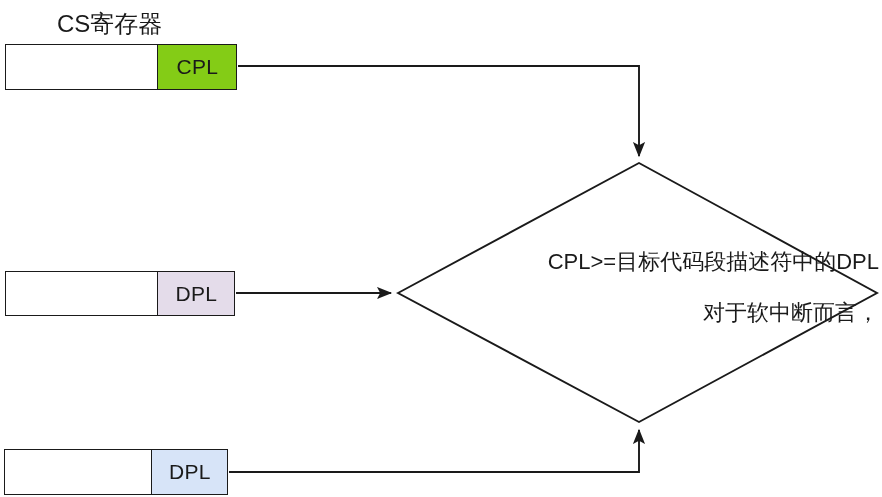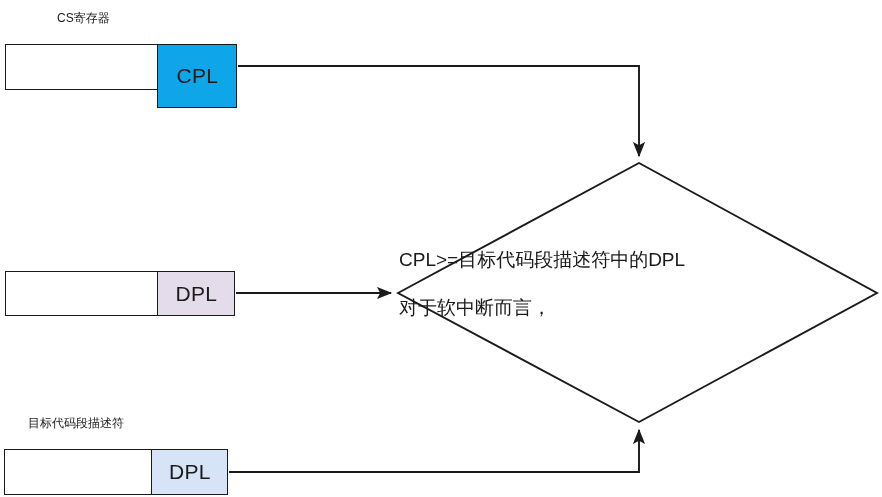--- a/index.html
+++ b/index.html
@@ -46,34 +46,34 @@
     background: #ffffff;
     border-right-width: 1.6px;
   }
   .bar-cell.tagged {
     margin-left: -1.6px;
   }
 
   
   .bar-caption {
     position: absolute;
-    font-size: 12px;
+    font-size: 24px;
     color: #1a1a1a;
     white-space: nowrap;
     line-height: 1;
   }
 
   
   .diamond-text {
     position: absolute;
-    text-align: left;
+    text-align: right;
     color: #1a1a1a;
     white-space: nowrap;
     line-height: 1.05;
-    font-size: 19px;
+    font-size: 22px;
   }
   .diamond-text .line-top {
     display: block;
     margin-bottom: 28px;
   }
   .diamond-text .line-mid,
   .diamond-text .line-bot {
     display: block;
   }
   .diamond-text .line-mid { margin-bottom: 8px; }
@@ -101,29 +101,28 @@
 
   <div class="diamond-text" style="left:399px; top:250px; width:480px;">
     <span class="line-top">CPL&gt;=目标代码段描述符中的DPL</span>
     <span class="line-mid">对于软中断而言，</span>
   </div>
 
   <div class="bar-caption" style="left:57px; top:12px;">CS寄存器</div>
 
   <div class="bar-row" style="left:5px; top:44px;">
     <div class="bar-cell blank" style="width:154px; height:46px; background:#ffffff;"></div>
-    <div class="bar-cell tagged" style="width:80px; height:64px; background:#0ea5e9;">CPL</div>
+    <div class="bar-cell tagged" style="width:80px; height:46px; background:#84cc16;">CPL</div>
   </div>
 
 
   <div class="bar-row" style="left:5px; top:271px;">
     <div class="bar-cell blank" style="width:154px; height:45px; background:#ffffff;"></div>
     <div class="bar-cell tagged" style="width:78px; height:45px; background:#e4dcea;">DPL</div>
   </div>
 
-  <div class="bar-caption" style="left:28px; top:417px;">目标代码段描述符</div>
 
   <div class="bar-row" style="left:4px; top:449px;">
     <div class="bar-cell blank" style="width:149px; height:46px; background:#ffffff;"></div>
     <div class="bar-cell tagged" style="width:77px; height:46px; background:#d7e4f8;">DPL</div>
   </div>
 
 </div>
 
 </body></html>

